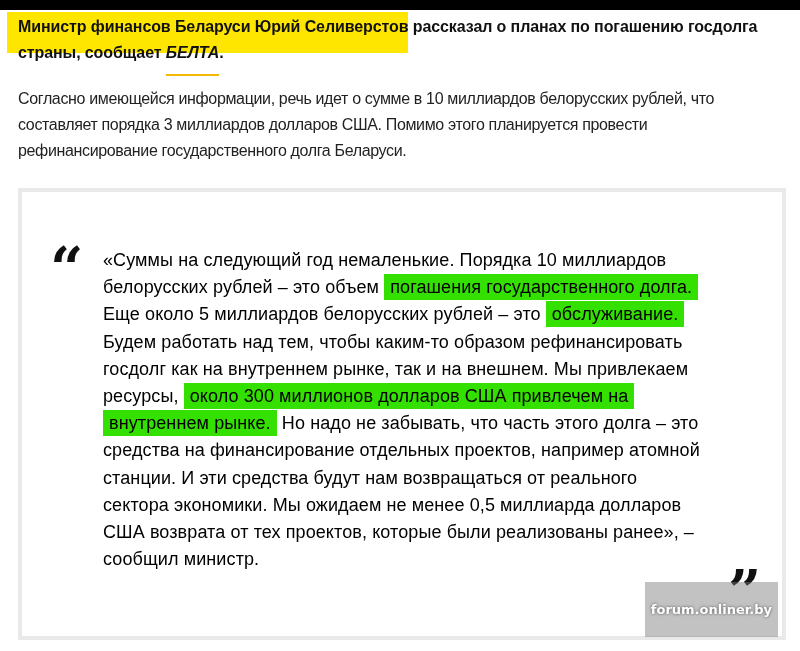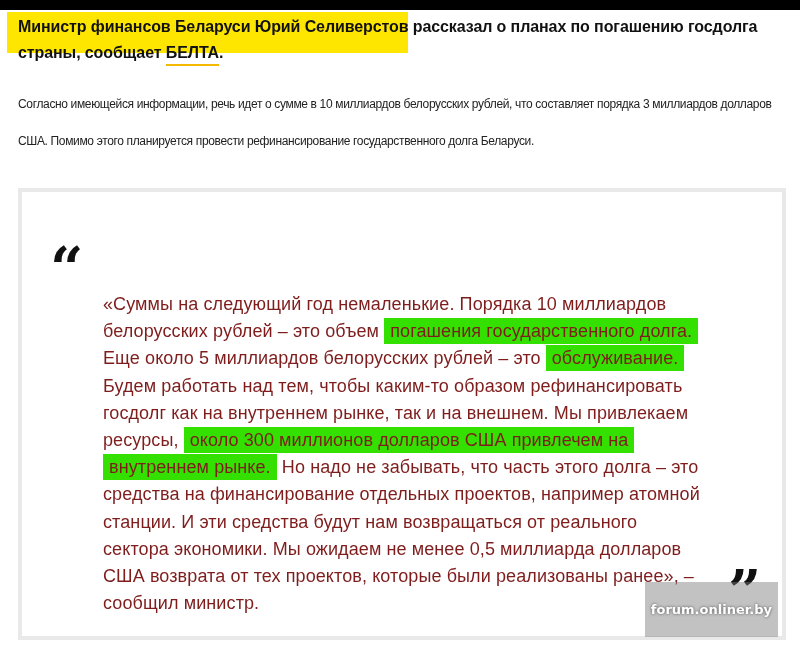--- a/index.html
+++ b/index.html
@@ -15,47 +15,46 @@
     letter-spacing: -0.1px;
   }
   .lead .hl-yellow {
     background: #ffe600;
     padding: 6px 0 18px 0;
     margin-left: -11px; padding-left: 11px;
     box-decoration-break: clone;
   }
   .lead a {
     color: #111; text-decoration: none;
-    border-bottom: 2px solid #f5b800; padding-bottom: 3px;
+    border-bottom: 2px solid #f5b800; padding-bottom: 13px; font-style: italic;
   }
   .para {
     position: absolute; left: 18px; top: 86px; width: 760px;
-    font-size: 12px; line-height: 37px; color: #222;
+    font-size: 16px; line-height: 26px; color: #222;
     letter-spacing: -0.35px;
   }
   .quote-box {
     position: absolute; left: 18px; top: 188px;
     width: 760px; height: 444px;
     border: 4px solid #e9e9e9; background: #fff;
   }
   .q-open {
     position: absolute; left: 28px; top: 48px;
     font-family: "DejaVu Serif", serif; font-weight: bold;
     font-size: 58px; line-height: 58px; color: #111;
   }
   .q-close {
     position: absolute; left: 706px; top: 370px;
     font-family: "DejaVu Serif", serif; font-weight: bold;
     font-size: 58px; line-height: 58px; color: #111;
   }
   .quote-text {
     position: absolute; left: 81px; top: 55px; width: 600px;
-    font-size: 18px; line-height: 27.2px; color: #7f1d1d;
+    font-size: 18px; line-height: 27.2px; color: #000000;
     letter-spacing: 0.1px;
-    margin-top: 44px;
   }
   .hl-green {
     background: #33e000;
     padding: 3px 6px;
     box-decoration-break: clone;
     -webkit-box-decoration-break: clone;
   }
   .watermark {
     position: absolute; right: 22px; bottom: 14px;
     padding: 20px 6px;

